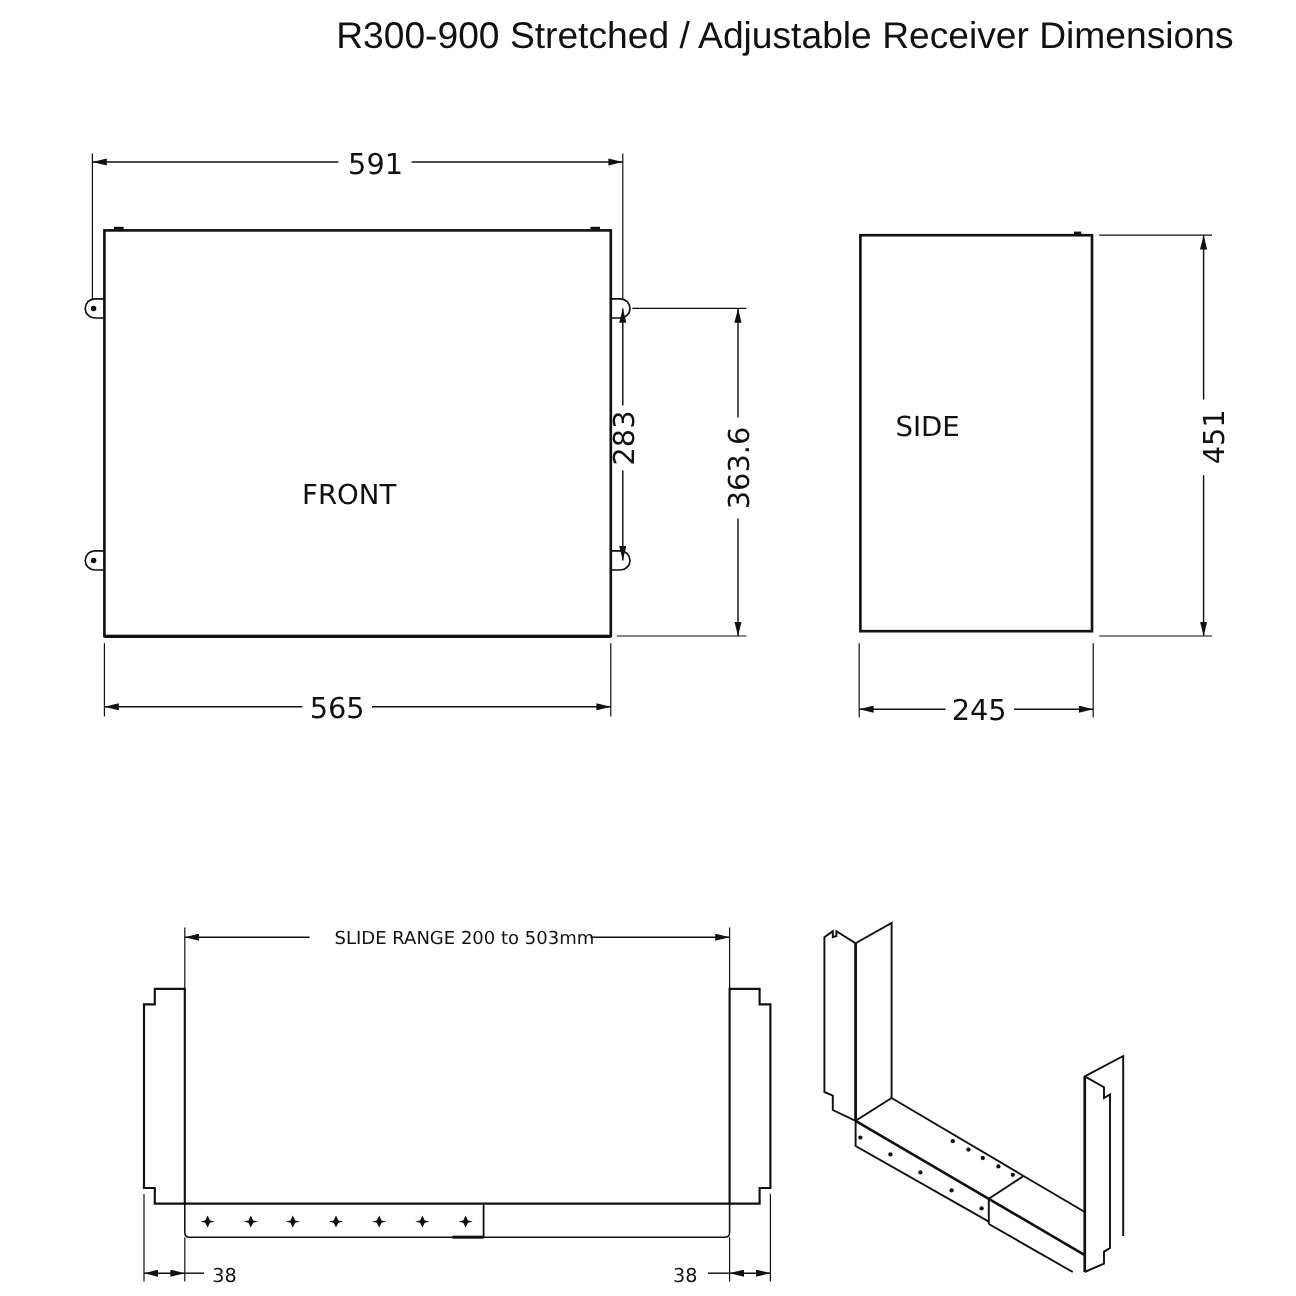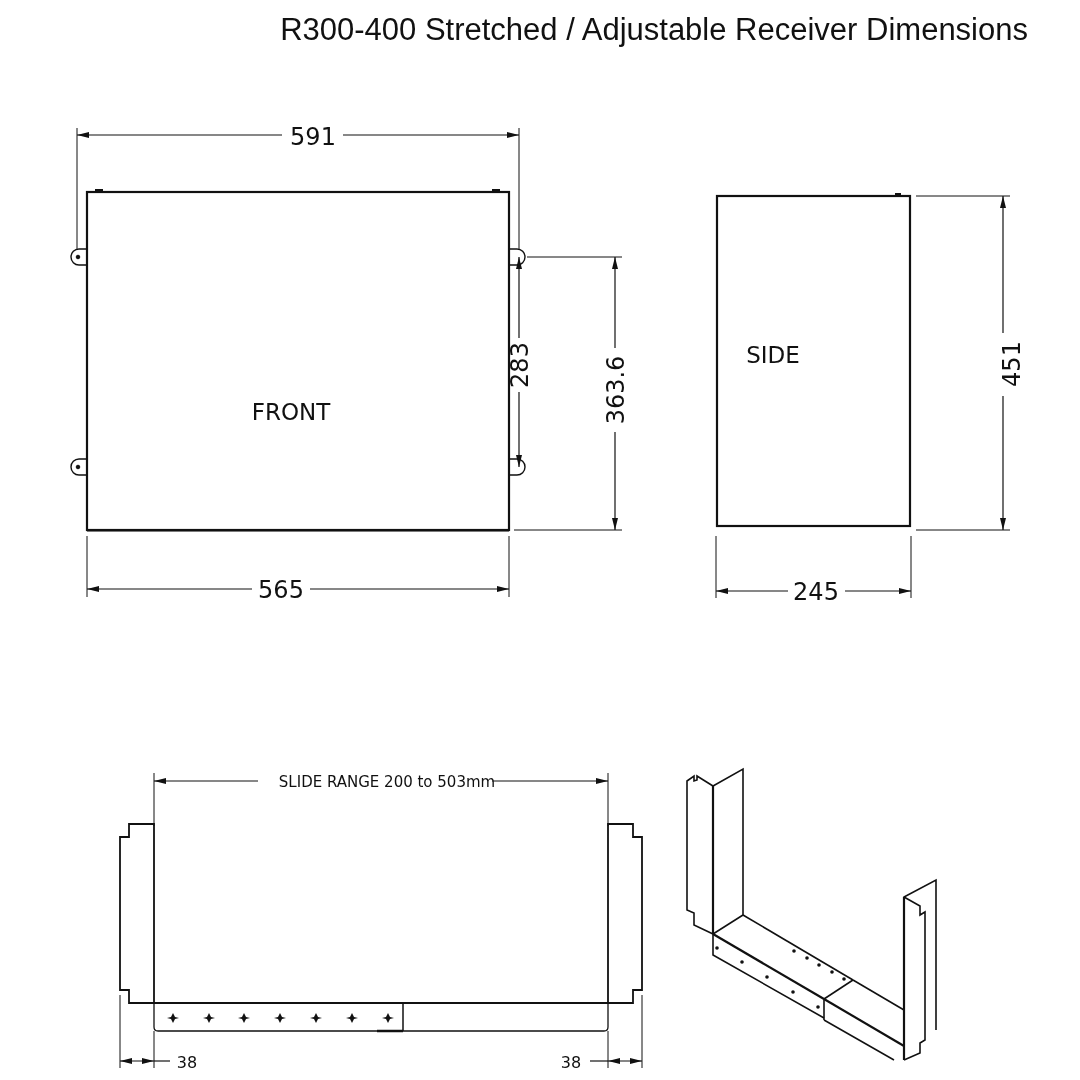--- a/index.html
+++ b/index.html
@@ -5,21 +5,21 @@
   html, body { margin: 0; padding: 0; background: #ffffff; }
   body { width: 1080px; height: 1080px; position: relative; overflow: hidden; font-family: "DejaVu Sans", sans-serif; }
   .title { position: absolute; left: 0; top: 12px; width: 1028px; text-align: right; font-family: "Liberation Sans", sans-serif; font-size: 31px; color: #111; letter-spacing: 0px; }
   svg { position: absolute; left: 0; top: 0; }
   .dim { font-family: "DejaVu Sans", sans-serif; fill: #111; }
   .lbl { font-family: "DejaVu Sans", sans-serif; fill: #111; }
 </style>
 </head>
 <body>
 
-<div class="title">R300-400 Stretched / Adjustable Receiver Dimensions</div>
+<div class="title">R300-900 Stretched / Adjustable Receiver Dimensions</div>
 
 <svg width="1080" height="1080" viewBox="0 0 1080 1080">
   <defs>
     <marker id="arr" viewBox="0 0 12 6" refX="12" refY="3" markerWidth="12" markerHeight="6" orient="auto-start-reverse" markerUnits="userSpaceOnUse">
       <path d="M0,0 L12,3 L0,6 z" fill="#111"></path>
     </marker>
   </defs>
 
   <g stroke="#111" fill="none">
 

